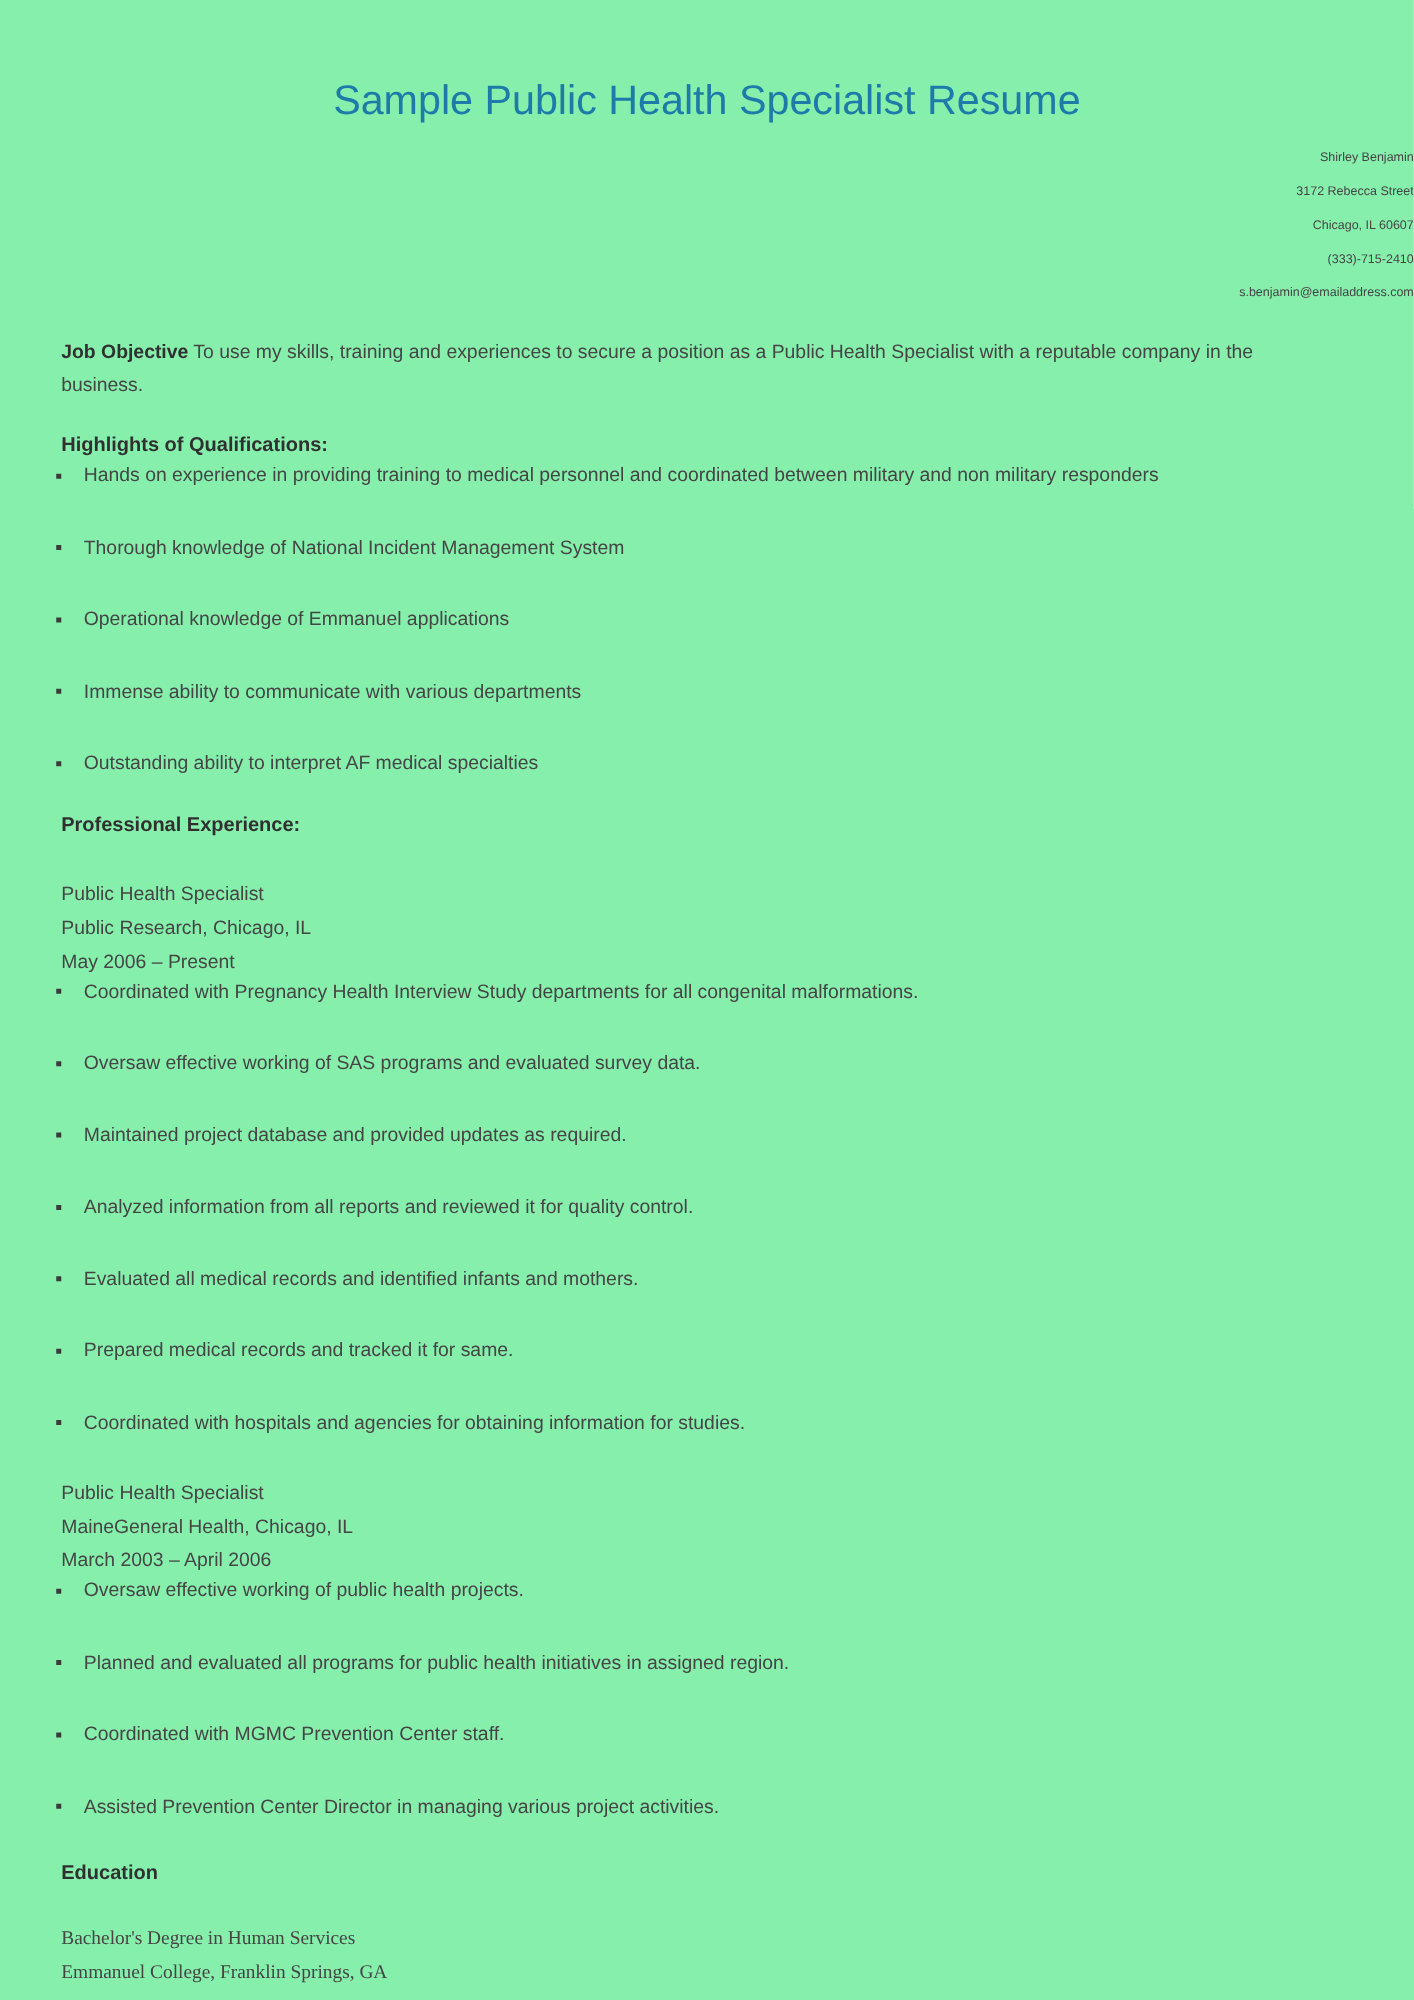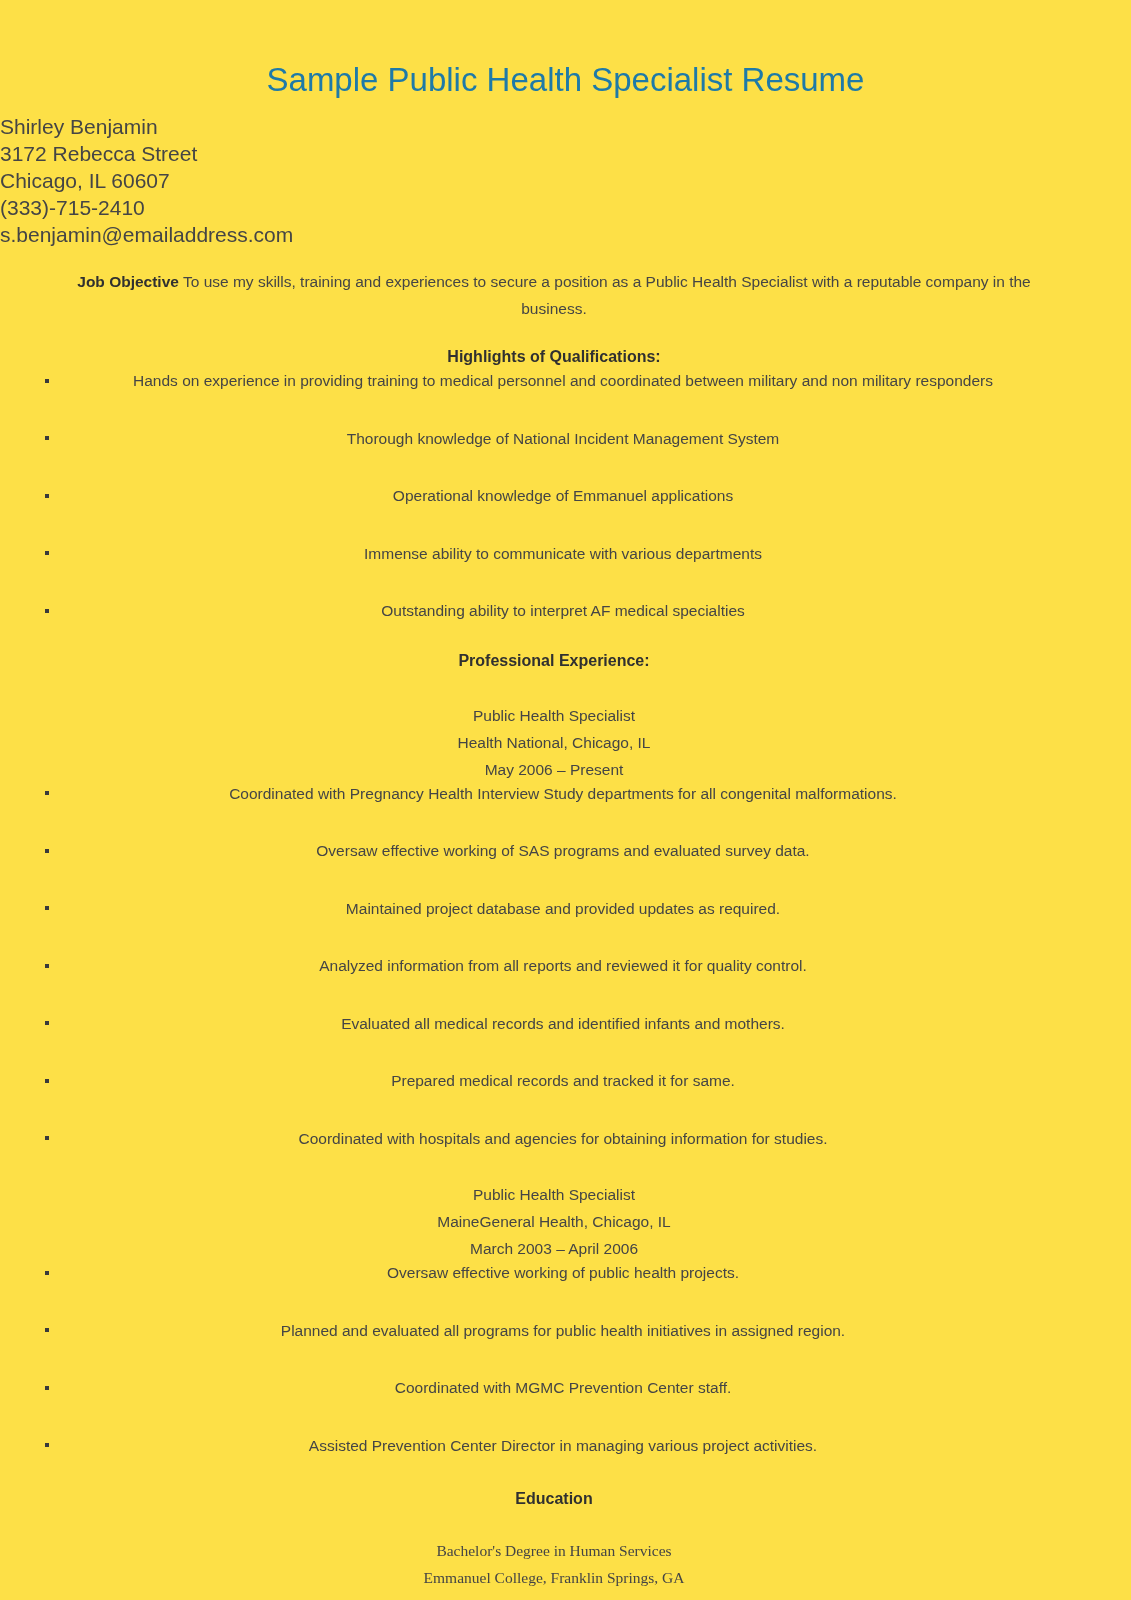--- a/index.html
+++ b/index.html
@@ -1,46 +1,45 @@
 <!DOCTYPE html>
 <html><head>
 <meta charset="utf-8">
 <style>
   html,body{margin:0;padding:0;}
   body{background:#e9e9e9;}
   .page{
     width:1131px;height:1600px;
-    background:#fde047;
+    background:#86efac;
     font-family:"Liberation Sans","DejaVu Sans",sans-serif;
     color:#454545;
     display:flex;flex-direction:column;
     box-sizing:border-box;
     padding-top:59px;
     overflow:hidden;
     margin:0 auto;
   }
   .title{
     margin:0;
     font-size:33px;line-height:41px;
     font-weight:400;
     color:#1e7aa8;
     text-align:center;
   }
   .contact{
     margin-top:13px;
-    text-align:left;
-    font-size:21px;line-height:27px;
+    text-align:right;
+    font-size:10px;line-height:27px;
     color:#454545;
   }
   .content{
     display:flex;flex-direction:column;
     margin-left:49px;
     width:1010px;
     font-size:15.5px;
-    text-align:center;
   }
   .objective{margin:20px 0 0 0;line-height:27px;}
   .objective b{color:#303030;}
   .heading{
     margin:0;font-size:16px;line-height:27px;
     font-weight:700;color:#303030;
   }
   .h-qual{margin-top:21px;}
   .h-pe{margin-top:15px;}
   .h-edu{margin-top:19px;}
@@ -99,21 +98,21 @@
 
         <li><span class="sq"></span><span>Immense ability to communicate with various departments</span></li>
 
         <li><span class="sq"></span><span>Outstanding ability to interpret AF medical specialties</span></li>
       </ul>
 
     <h2 class="heading h-pe">Professional Experience:</h2>
 
     <div class="job job1">
       <div>Public Health Specialist</div>
-      <div>Health National, Chicago, IL</div>
+      <div>Public Research, Chicago, IL</div>
       <div>May 2006 – Present</div>
     </div>
 
     <ul class="blist list-job1">
 
         <li><span class="sq"></span><span>Coordinated with Pregnancy Health Interview Study departments for all congenital malformations.</span></li>
 
         <li><span class="sq"></span><span>Oversaw effective working of SAS programs and evaluated survey data.</span></li>
 
         <li><span class="sq"></span><span>Maintained project database and provided updates as required.</span></li>

